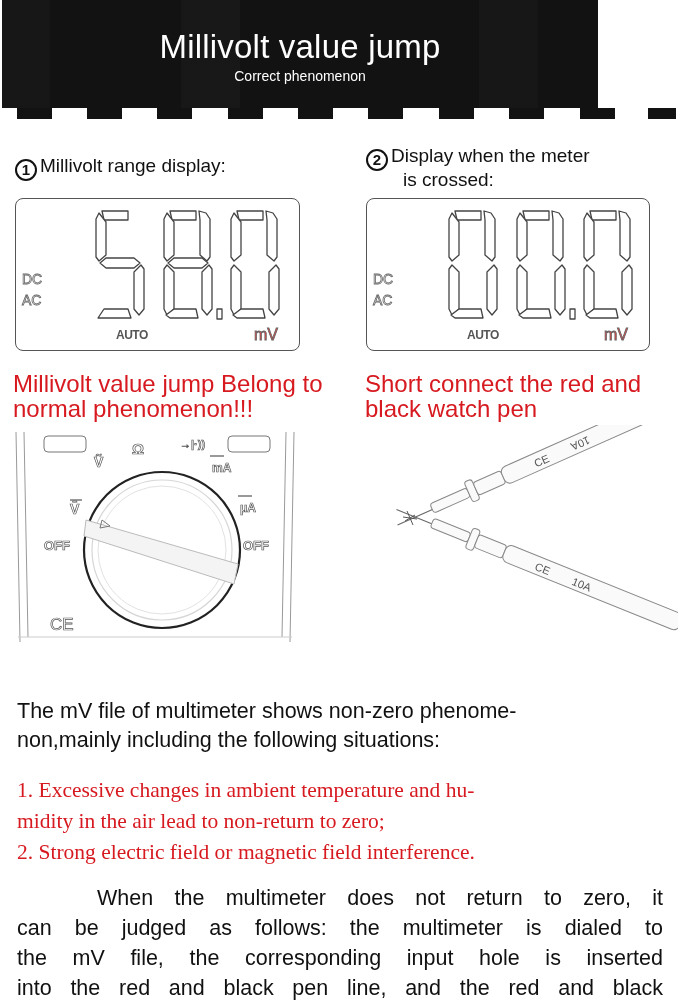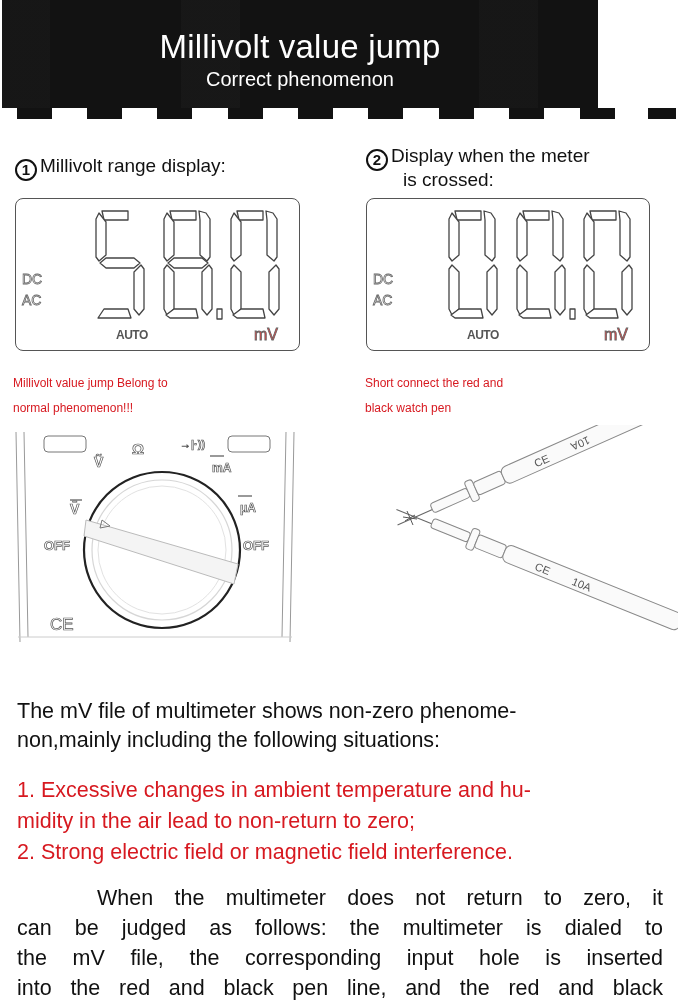--- a/index.html
+++ b/index.html
@@ -4,43 +4,43 @@
 <style>
   html, body { margin:0; padding:0; background:#ffffff; }
   body { width:678px; height:1000px; overflow:hidden; position:relative; font-family:"Liberation Sans", "DejaVu Sans", sans-serif; color:#111; }
 
   
   .header { position:absolute; left:2px; top:0; width:596px; height:108px; background:#121212;
     background-image: linear-gradient(90deg, rgba(255,255,255,0.02) 0 8%, rgba(0,0,0,0) 8% 30%, rgba(255,255,255,0.025) 30% 40%, rgba(0,0,0,0) 40% 80%, rgba(255,255,255,0.02) 80% 90%, rgba(0,0,0,0) 90%); }
   .teeth { position:absolute; left:2px; top:108px; width:674px; height:11px; }
   .tooth { position:absolute; top:0; width:35px; height:11px; background:#121212; }
   .h-title { position:absolute; left:0; right:0; top:28px; text-align:center; color:#fff; font-size:33px; letter-spacing:0.2px; }
-  .h-sub { position:absolute; left:0; right:0; top:68px; text-align:center; color:#fff; font-size:20px; }
+  .h-sub { position:absolute; left:0; right:0; top:68px; text-align:center; color:#fff; font-size:14px; }
 
   
   .sec-head { position:absolute; font-size:19px; color:#111; line-height:22px; }
   .circ { display:inline-block; width:22px; height:22px; border:2px solid #111; border-radius:50%; box-sizing:border-box; text-align:center; font-size:15px; line-height:18px; font-weight:bold; vertical-align:-3px; margin-right:3px; }
 
   
   .lcd { position:absolute; border:1.5px solid #555; border-radius:8px; background:#fff; box-sizing:border-box; }
   .lcd-mode { position:absolute; left:6px; font-size:14px; color:#fff; -webkit-text-stroke:0.8px #666; font-family:"Liberation Sans", sans-serif; }
   .lcd-auto { position:absolute; font-size:12px; font-weight:bold; color:#555; letter-spacing:-0.5px; }
   .lcd-unit { position:absolute; font-size:16px; color:#ef4444; -webkit-text-stroke:0.8px #666; }
   .digits { position:absolute; top:10px; }
 
   
   .red { color:#d71920; }
-  .caption { position:absolute; font-size:12px; line-height:25px; }
+  .caption { position:absolute; font-size:24px; line-height:25px; }
 
   
   .illus { position:absolute; }
 
   
   .para { position:absolute; left:17px; width:640px; font-size:21.5px; line-height:29px; }
-  .list { position:absolute; left:17px; width:650px; font-size:21.5px; line-height:31px; }
+  .list { position:absolute; left:17px; width:650px; font-size:21.5px; line-height:31px;font-family:Liberation Serif, serif; }
   .just { text-align:justify; text-align-last:justify; }
 </style>
 </head>
 <body>
 
 <div class="header">
   <div class="h-title">Millivolt value jump</div>
   <div class="h-sub">Correct phenomenon</div>
 </div>
 <div class="teeth">

